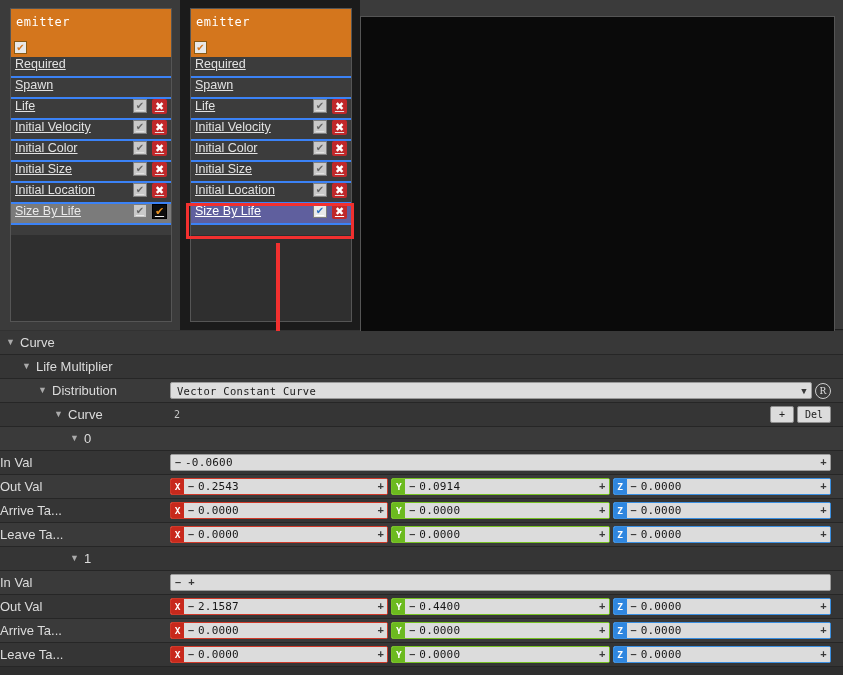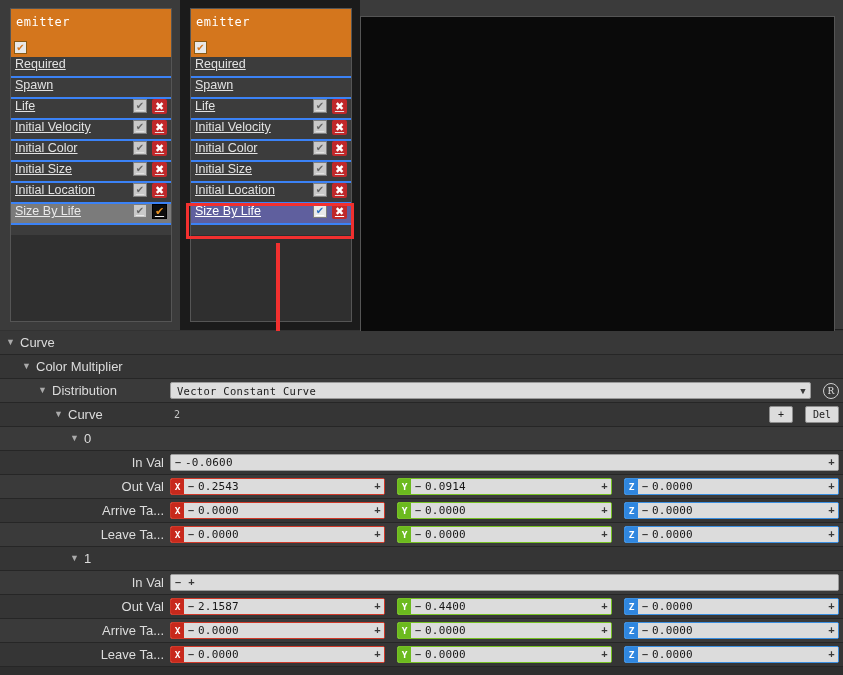--- a/index.html
+++ b/index.html
@@ -97,26 +97,26 @@
     display: flex; align-items: center; position: relative;
     background: #3a3a3a;
   }
   .prow.cat { background: #383838; }
   .prow.alt { background: #353535; }
   .plabel {
     display: flex; align-items: center; flex: 0 0 auto;
     width: 170px; font-size: 13px; color: #dcdcdc; height: 100%;
     white-space: nowrap; overflow: hidden;
   }
-  .plabel.rightal { justify-content: flex-end; padding-right: 6px; }
+  .plabel.rightal { justify-content: flex-start; padding-right: 6px; }
   .tri {
     width: 13px; flex: 0 0 auto; color: #aaaaaa; font-size: 9px;
     margin-right: 3px; text-align: center; line-height: 1;
   }
-  .pval { flex: 1 1 auto; display: flex; align-items: center; height: 100%; padding-right: 4px; gap: 12px; }
+  .pval { flex: 1 1 auto; display: flex; align-items: center; height: 100%; padding-right: 12px; gap: 3px; }
   .count-txt { font-family: "DejaVu Sans Mono", monospace; font-size: 10px; color: #c8c8c8; padding-left: 4px; }
 
   
   .combo {
     flex: 1 1 auto; height: 17px; background: #dddddd;
     border: 1px solid #9a9a9a; border-radius: 2px;
     display: flex; align-items: center; position: relative;
     font-family: "DejaVu Sans Mono", monospace; font-size: 10.5px; color: #1a1a1a;
     padding-left: 6px; letter-spacing: .3px;
   }
@@ -292,21 +292,21 @@
       <div class="plabel" style="width:170px;padding-left:4px">
         <span class="tri">▼</span>
         <span>Curve</span>
       </div>
       <div class="pval"></div>
     </div>
 
     <div class="prow alt">
       <div class="plabel" style="width:170px;padding-left:20px">
         <span class="tri">▼</span>
-        <span>Color Multiplier</span>
+        <span>Life Multiplier</span>
       </div>
       <div class="pval"></div>
     </div>
 
     <div class="prow">
       <div class="plabel" style="width:170px;padding-left:36px">
         <span class="tri">▼</span>
         <span>Distribution</span>
       </div>
       <div class="pval">

